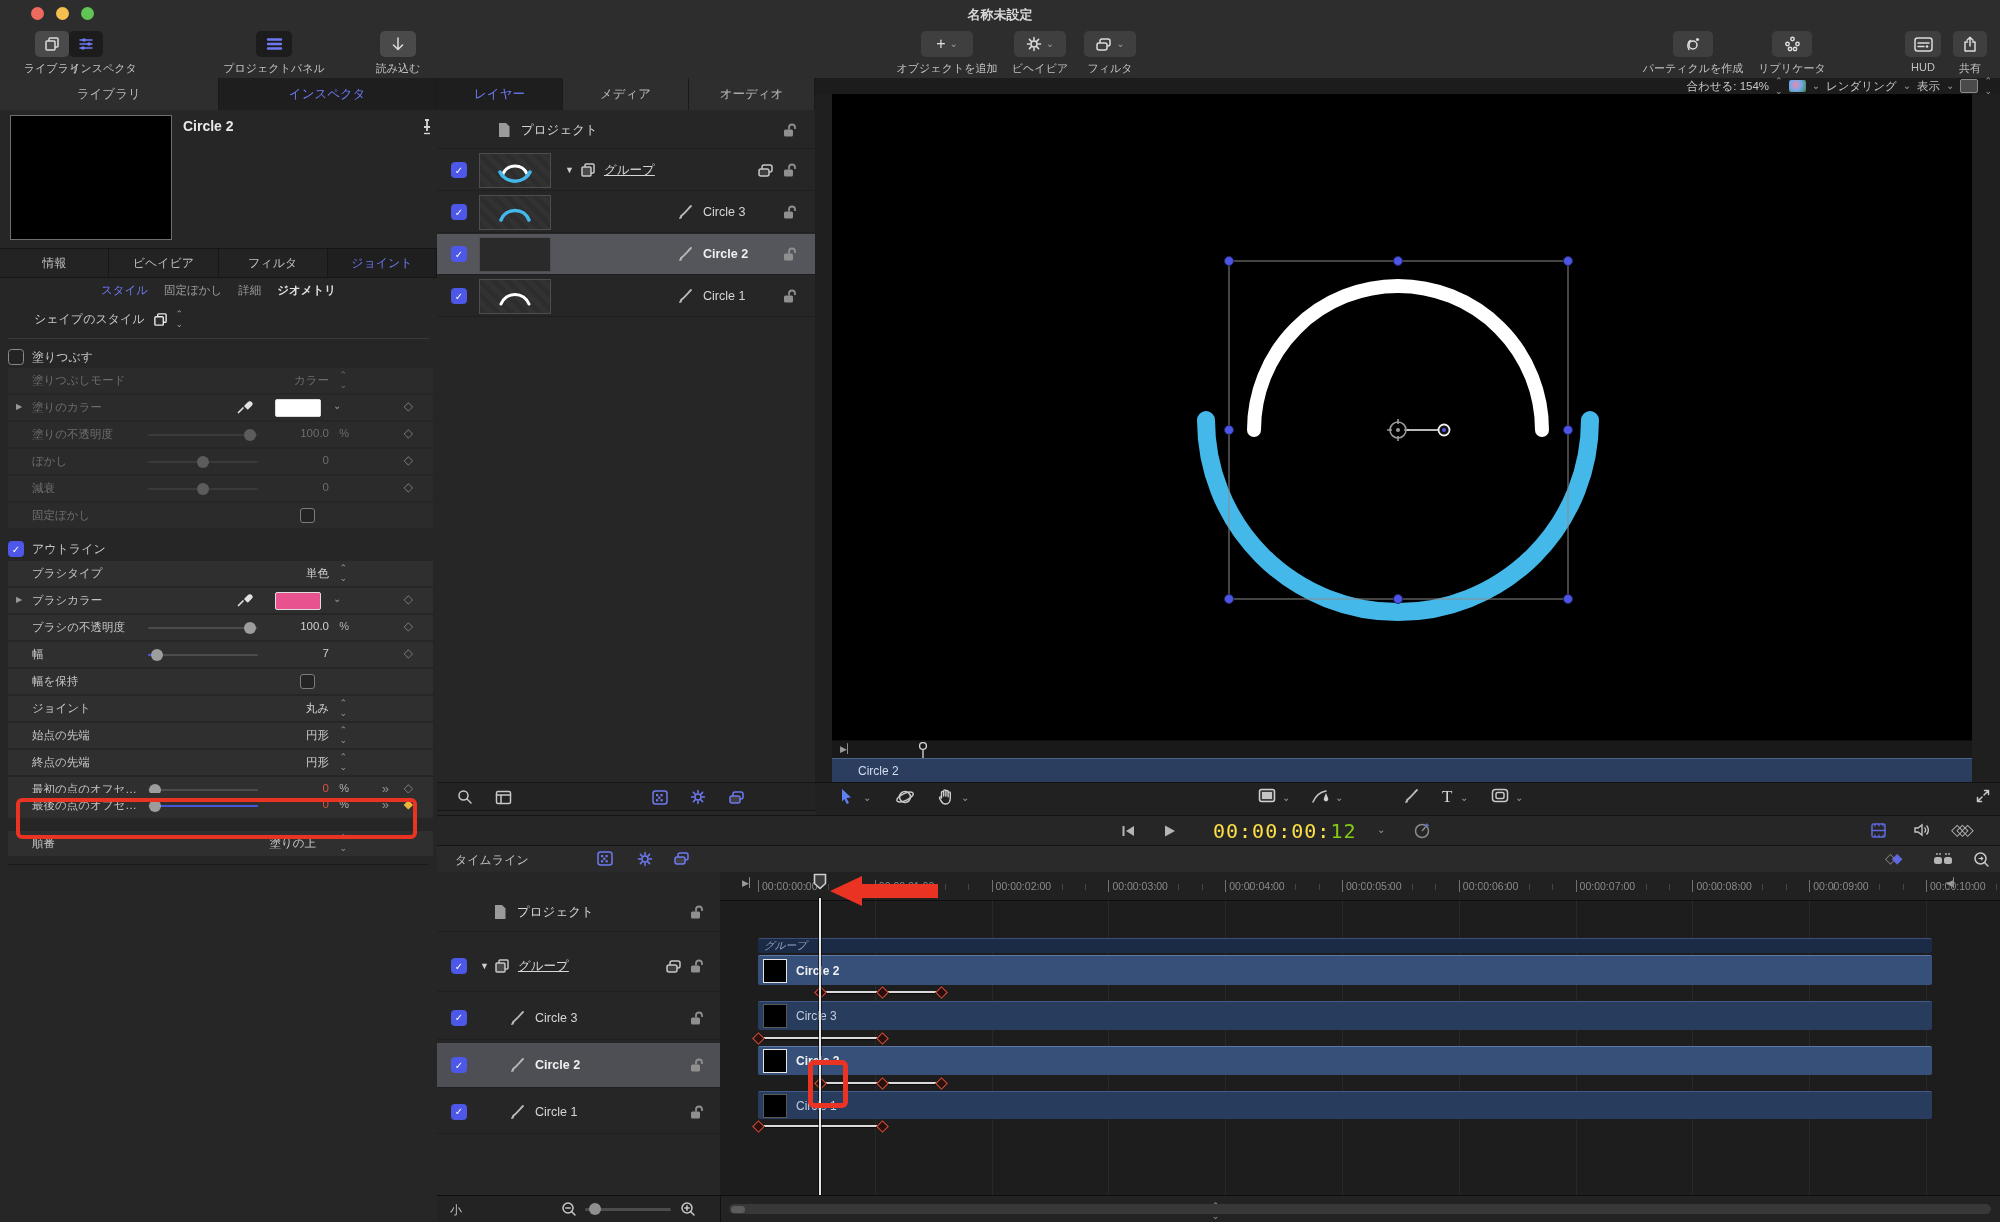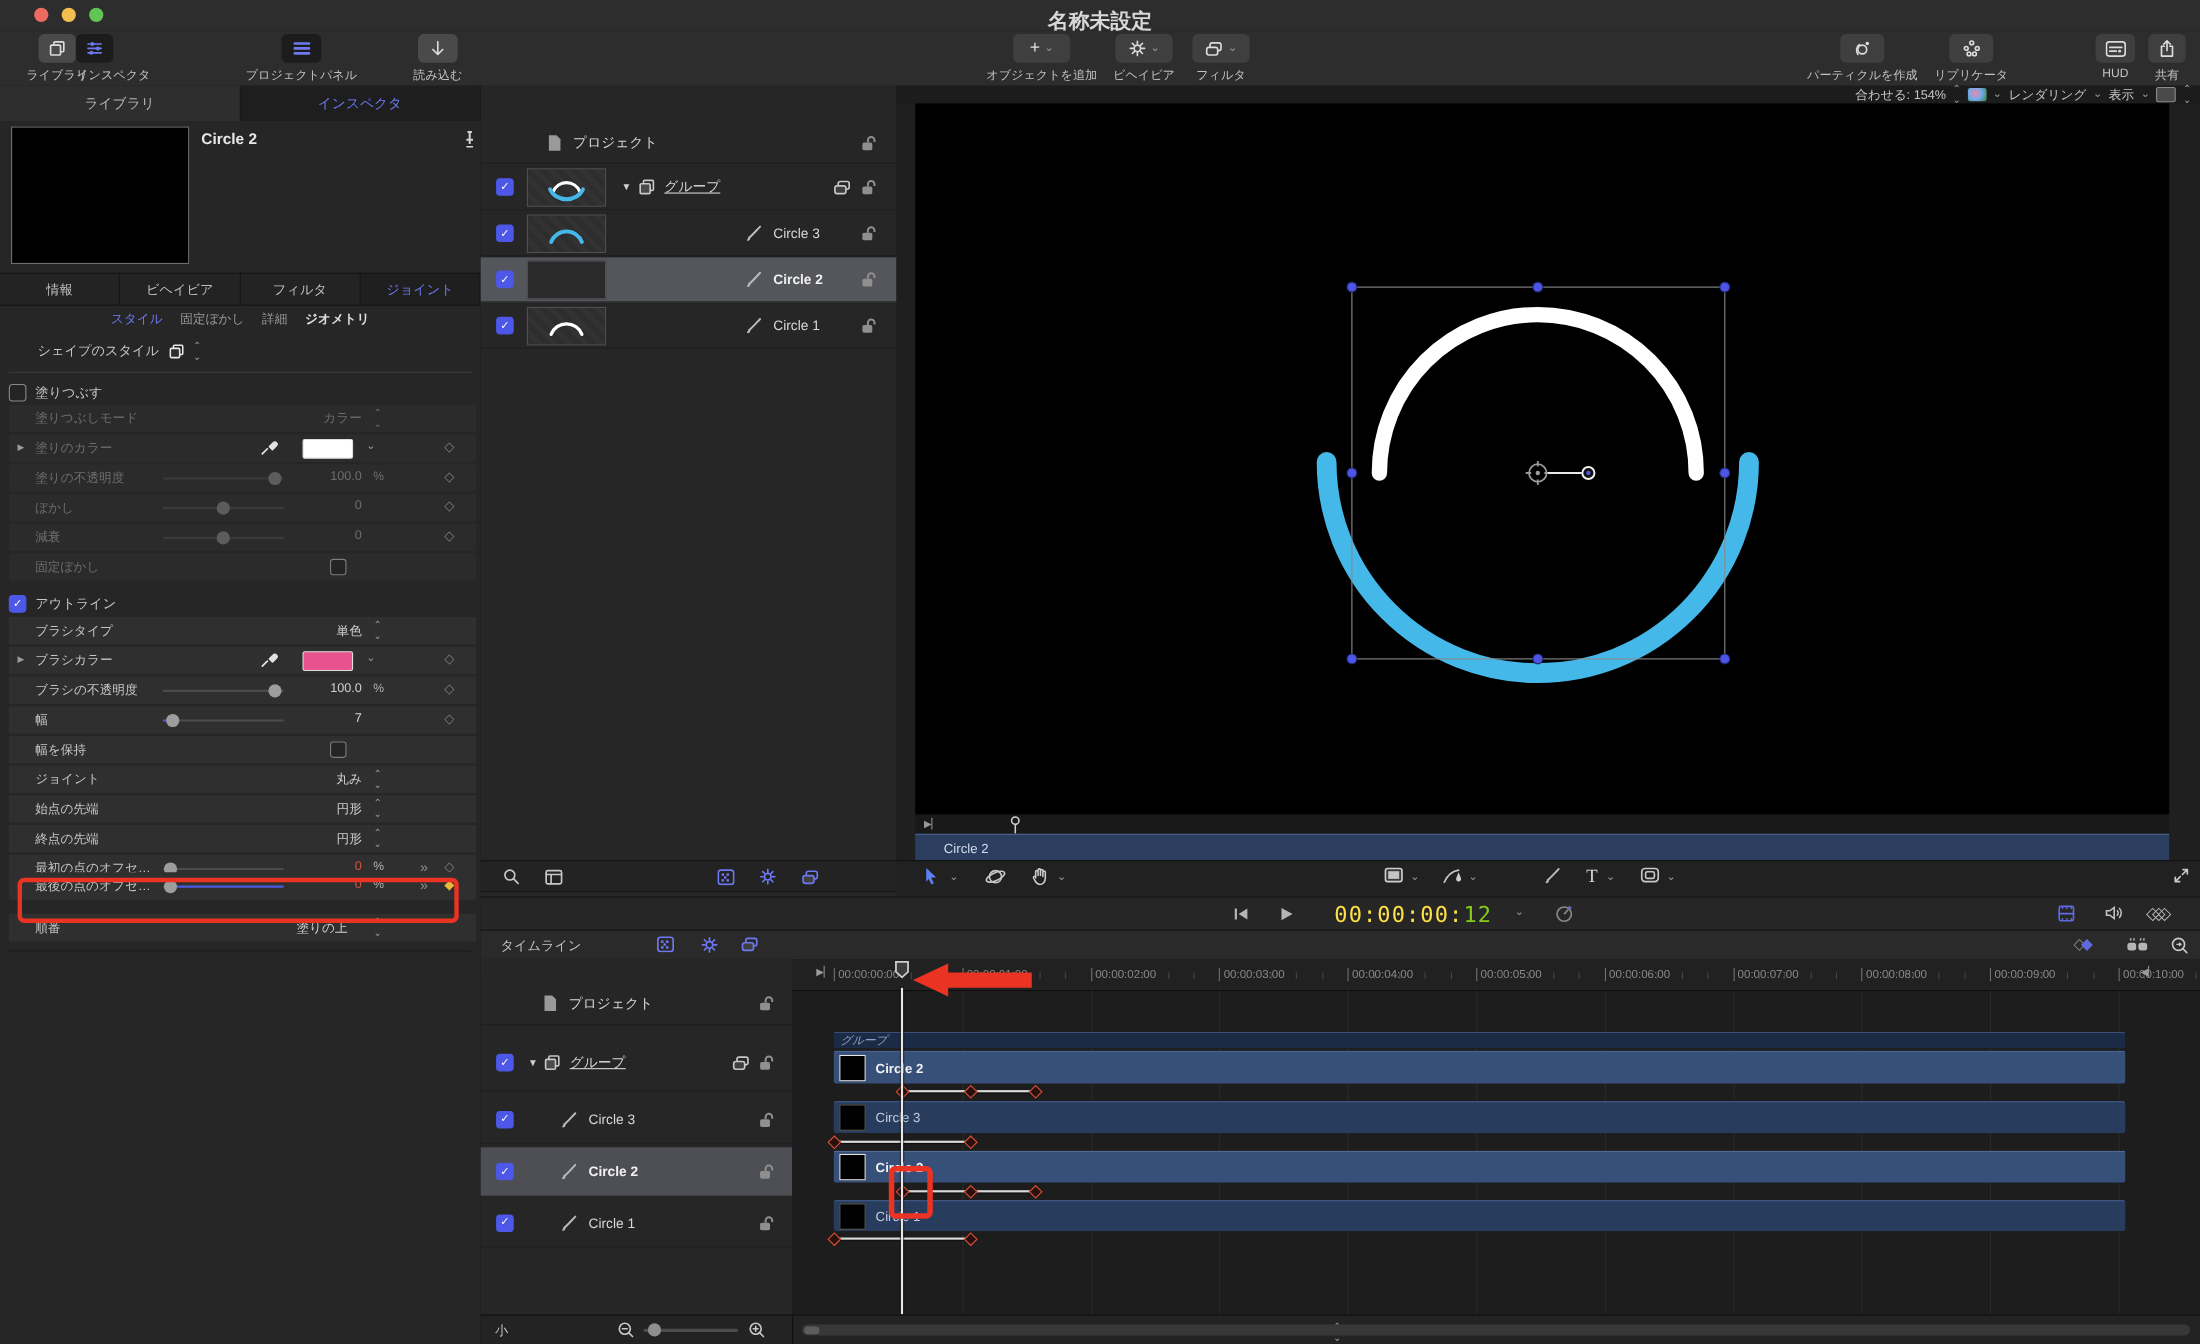--- a/index.html
+++ b/index.html
@@ -2,21 +2,21 @@
 <html><head>
 <meta charset="utf-8">
 <style>
   html,body{margin:0;background:#101010}
   #app{position:relative;width:2000px;height:1222px;background:#262626;overflow:hidden;
        font-family:"Liberation Sans","DejaVu Sans",sans-serif;color:#c8c8c8;font-size:12px}
   .abs{position:absolute}
   
   #titlebar{position:absolute;left:0;top:0;width:2000px;height:28px;background:#2d2d2d;border-bottom:1px solid #1b1b1b}
   .dot{position:absolute;top:7px;width:13px;height:13px;border-radius:50%}
-  #title{position:absolute;left:0;right:0;top:6px;text-align:center;font-weight:bold;font-size:19px;color:#d8d8d8}
+  #title{position:absolute;left:0;right:0;top:6px;text-align:center;font-weight:bold;font-size:13px;color:#d8d8d8}
   #toolbar{position:absolute;left:0;top:28px;width:2000px;height:50px;background:#2d2d2d;border-bottom:1px solid #141414}
   .tbtn{position:absolute;top:3px;height:26px;border-radius:5px;background:#3f3f3f;display:flex;align-items:center;justify-content:center;gap:4px;color:#dcdcdc}
   .tbtn.dark{background:#1c1c1c;color:#6d79f2}
   .tbtn.lite{background:#4a4a4a}
   .tlabel{position:absolute;top:33px;font-size:11px;color:#c2c2c2;transform:translateX(-50%);white-space:nowrap}
   .chv{font-size:10px;color:#9a9a9a;line-height:10px}
   .icn{display:inline-flex;align-items:center;justify-content:center;line-height:0}
   .icn svg{display:block}
   
   #inspector{position:absolute;left:0;top:78px;width:437px;height:1144px;background:#262626;border-right:1px solid #141414}
@@ -416,20 +416,25 @@
             <span>⌃</span>
             <span>⌄</span>
           </span>
         </div>
       </div>
     <div class="divline" style="top:786px;border-color:#1a1a1a"></div>
     <div class="annrect" style="left:16px;top:720px;width:393px;height:33px"></div>
   </div>
 
   <div id="layers">
+    <div class="ptabs" id="layertabs">
+        <div class="ptab act">レイヤー</div>
+        <div class="ptab">メディア</div>
+        <div class="ptab">オーディオ</div>
+      </div>
     <div id="layerrows">
         <div class="lrow" style="top: 34px; height: 36px;">
           <span class="icn" style="margin-left: 60px;">
             <svg width="14" height="16" viewBox="0 0 14 16">
               <path d="M2 1h7l3.5 3.5V15H2z" fill="#9a9a9a"></path>
             </svg>
           </span>
           <span class="lname" style="margin-left: 10px;">プロジェクト</span>
           <span class="icn" style="margin-left: auto; margin-right: 18px;">
             <svg width="15" height="16" viewBox="0 0 15 16">

